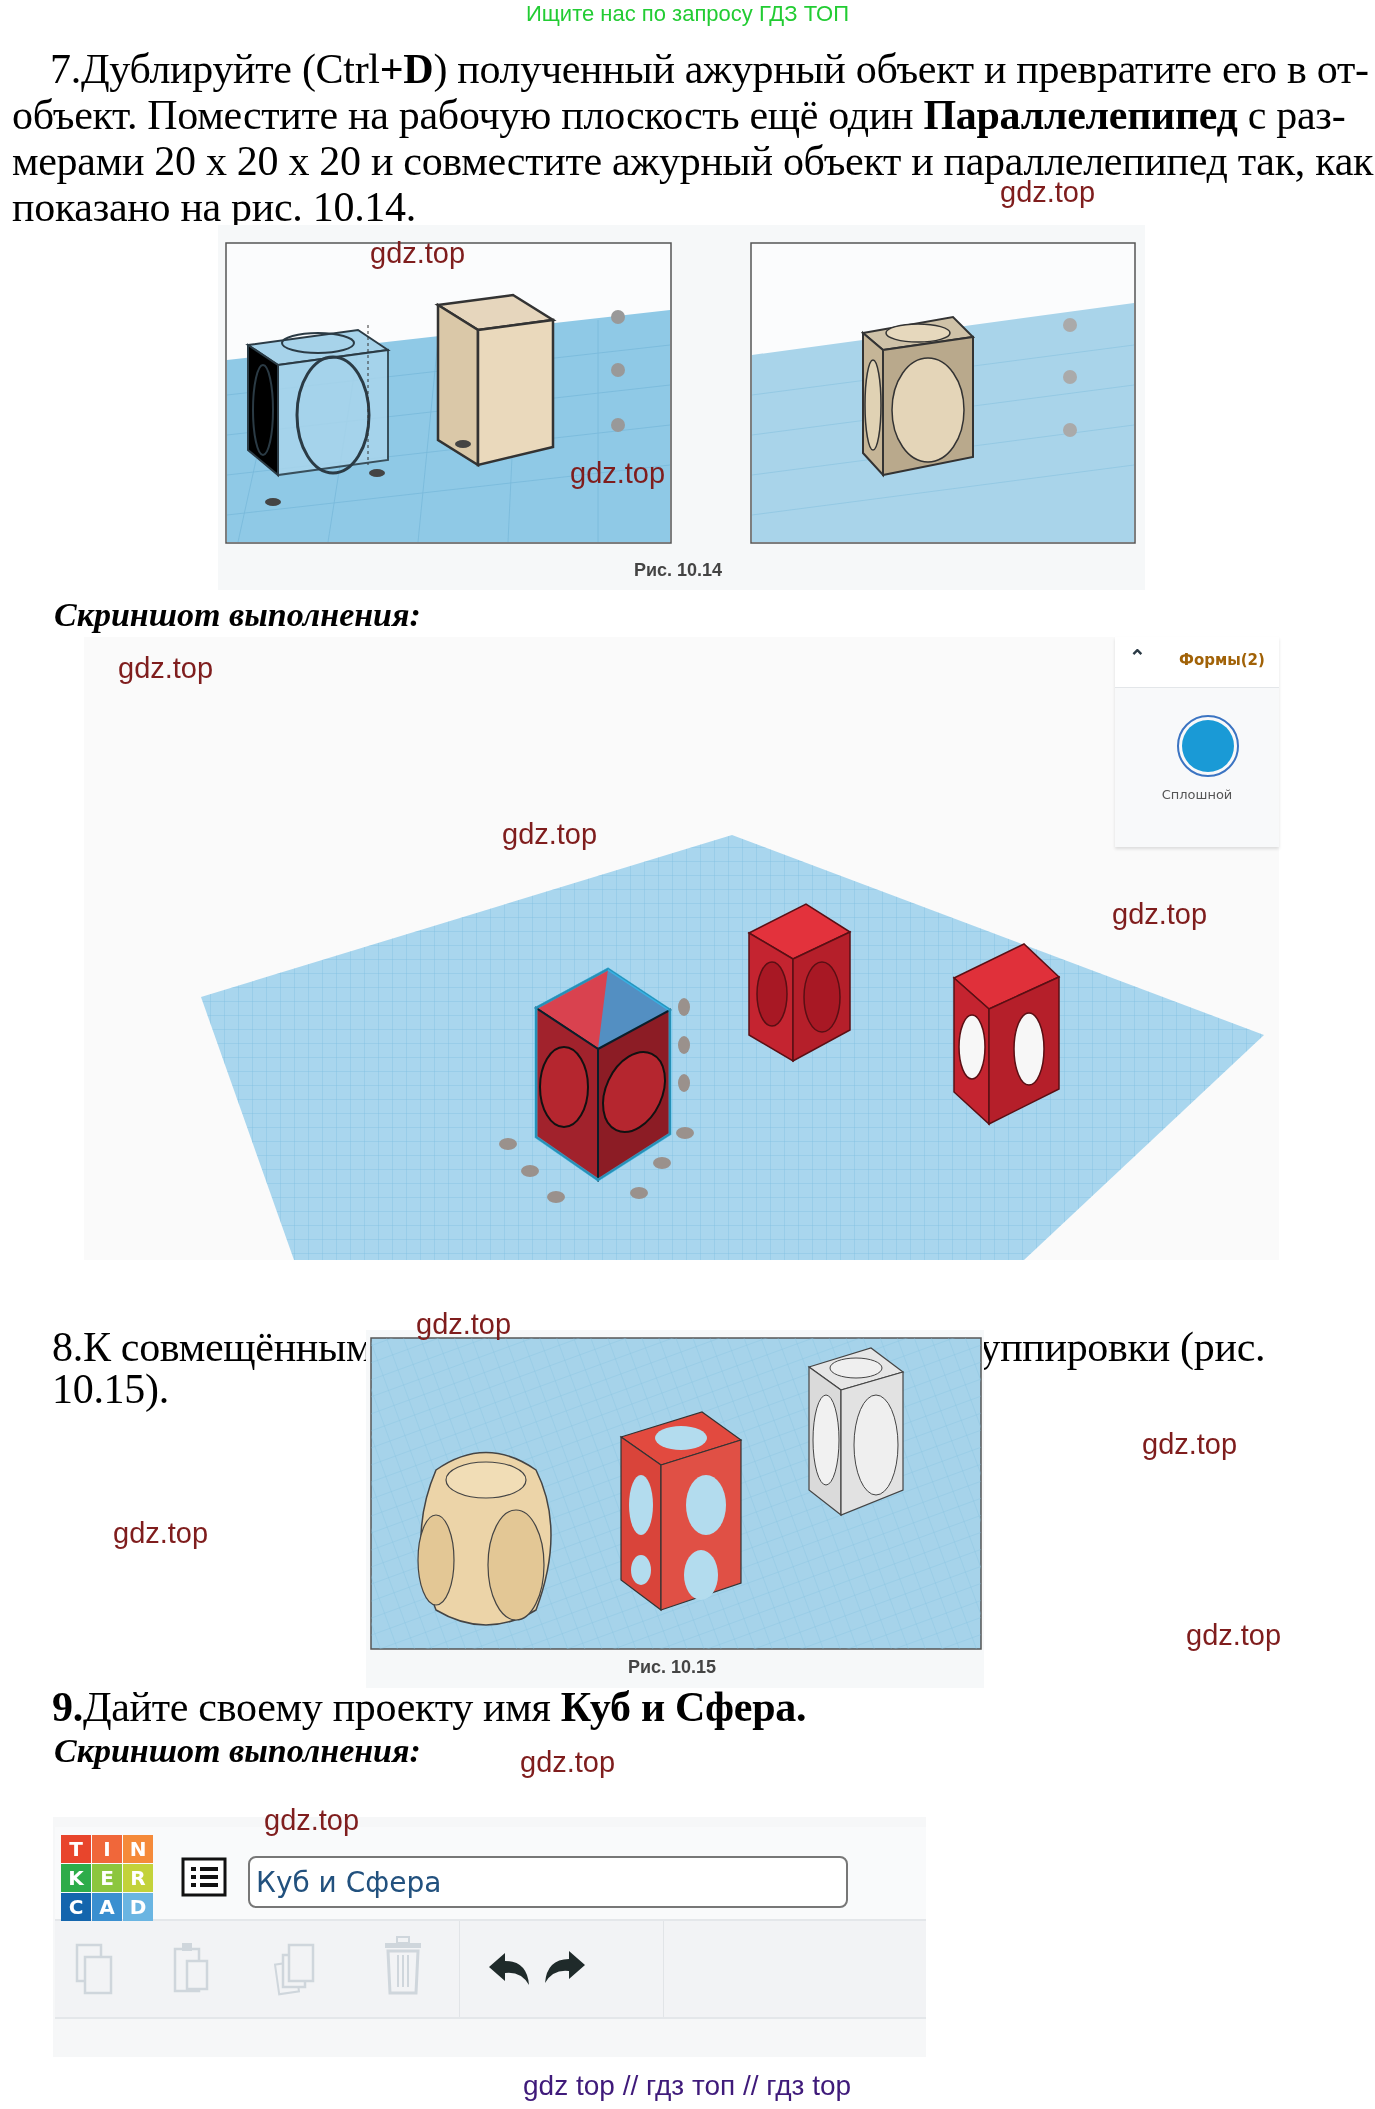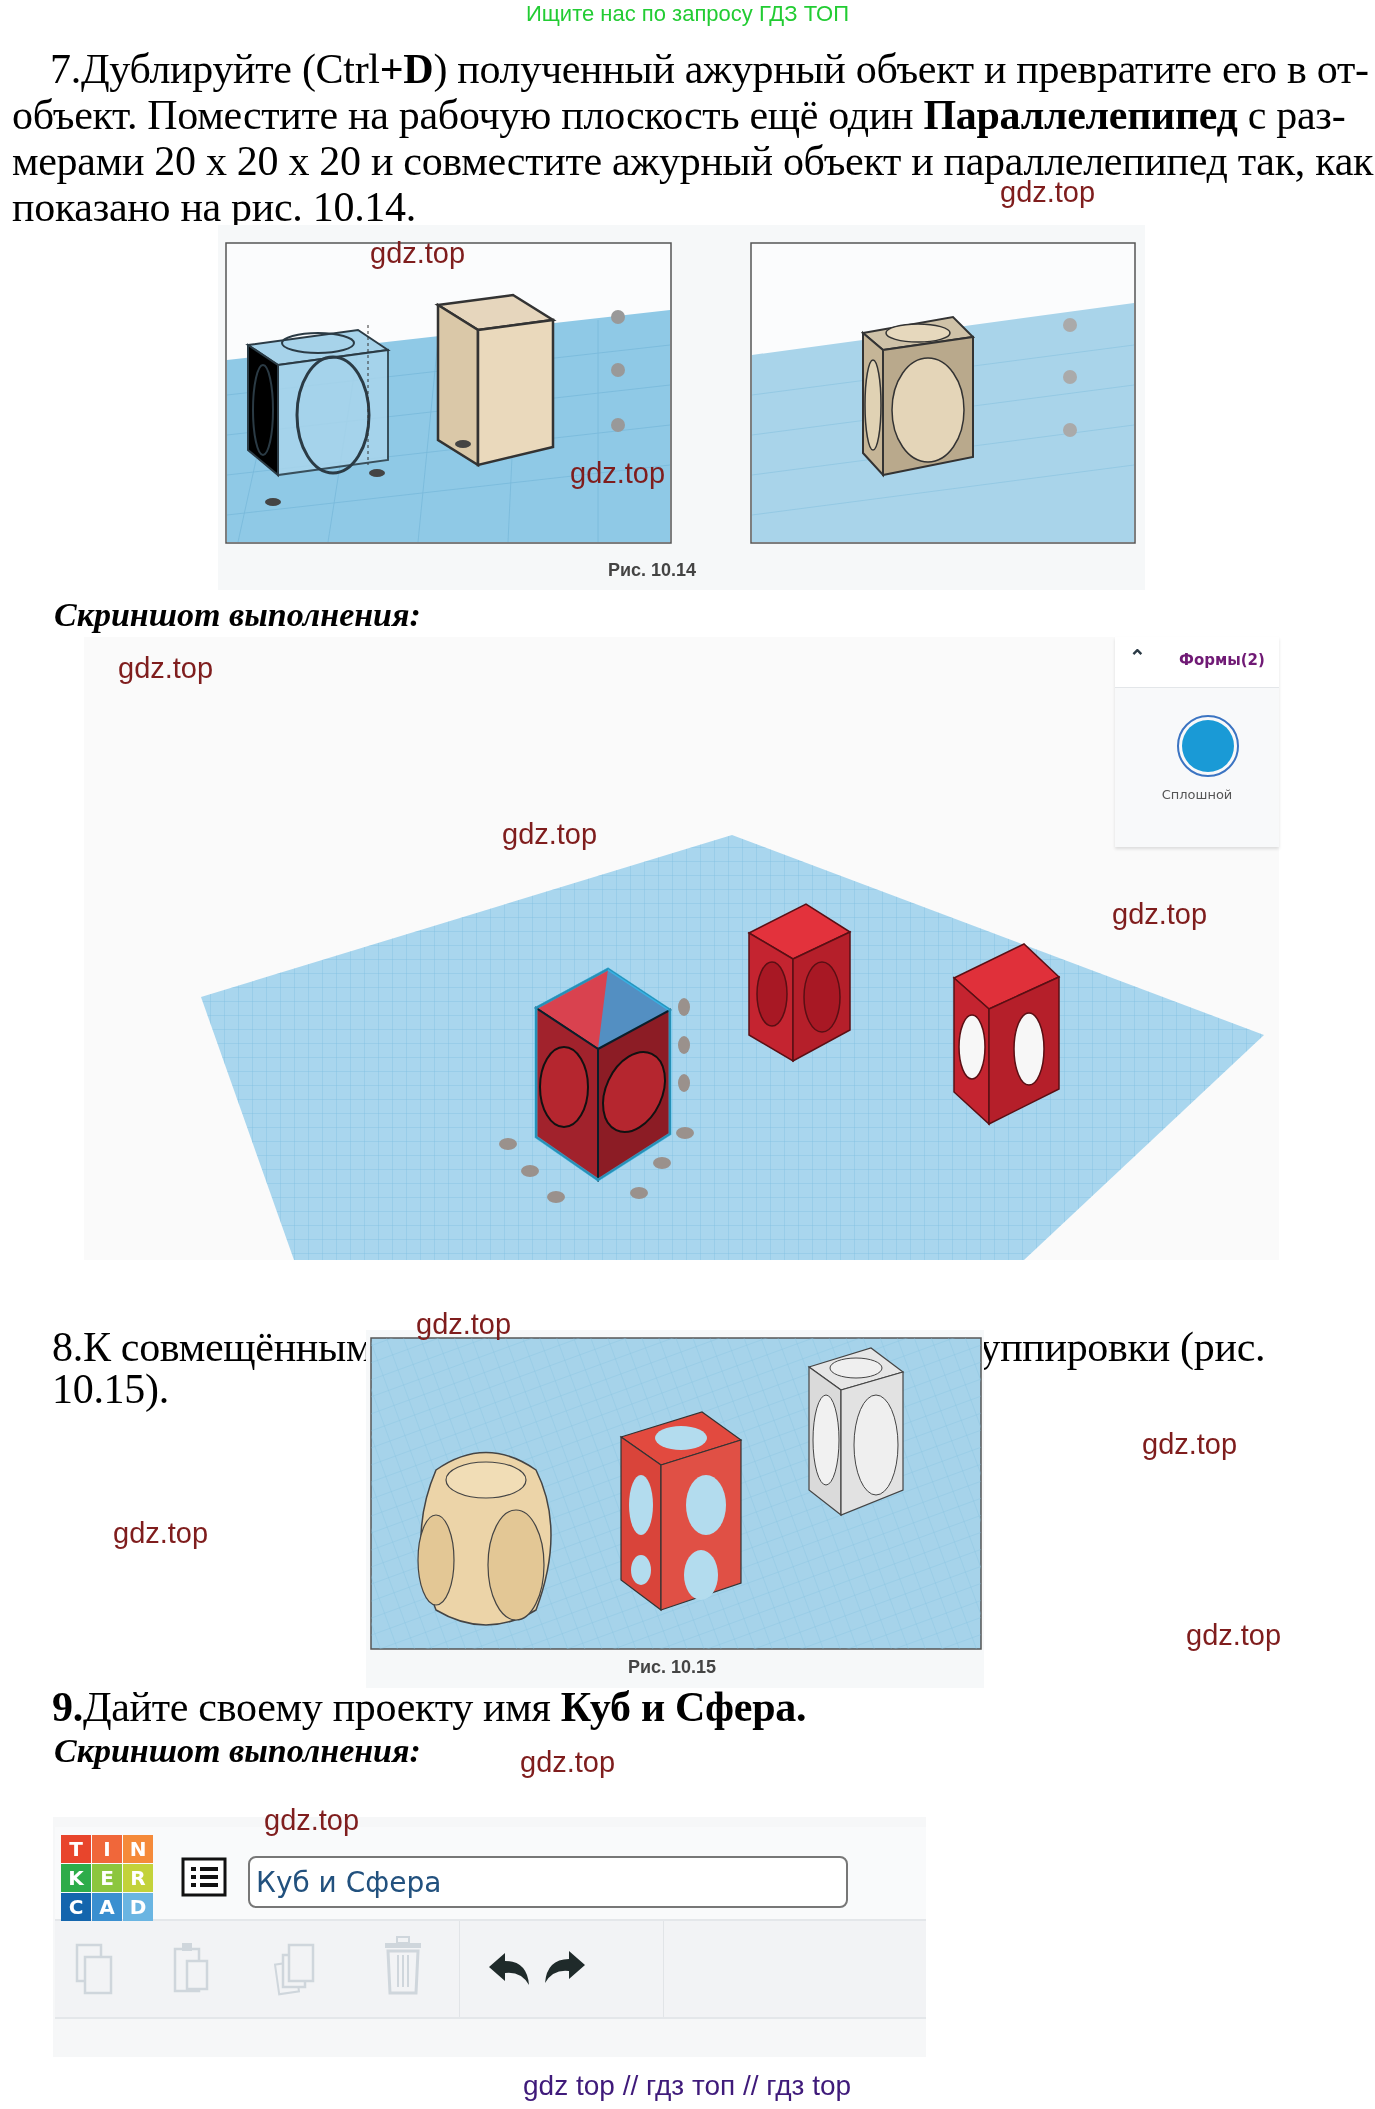--- a/index.html
+++ b/index.html
@@ -78,21 +78,21 @@
     <polygon points="645,108 735,92 755,112 665,125" fill="#cfc2a8" stroke="#333" stroke-width="2"></polygon>
     <ellipse cx="700" cy="108" rx="32" ry="9" fill="#e6d8bd" stroke="#333" stroke-width="1.5"></ellipse>
     <polygon points="645,108 665,125 665,250 645,228" fill="#c5b597" stroke="#333" stroke-width="2"></polygon>
     <polygon points="665,125 755,112 755,232 665,250" fill="#b9a98c" stroke="#333" stroke-width="2"></polygon>
     <ellipse cx="655" cy="180" rx="8" ry="45" fill="#e0d2b4" stroke="#333" stroke-width="1.5"></ellipse>
     <ellipse cx="710" cy="185" rx="36" ry="52" fill="#e4d5b8" stroke="#333" stroke-width="1.5"></ellipse>
     <circle cx="852" cy="100" r="7" fill="#aaa"></circle>
       <circle cx="852" cy="152" r="7" fill="#aaa"></circle>
       <circle cx="852" cy="205" r="7" fill="#aaa"></circle>
   </svg>
-  <div class="abs caption" style="left:390px; top:335px;">Рис.  10.14</div>
+  <div class="abs caption" style="left:416px; top:335px;">Рис.  10.14</div>
 </div>
 <div class="abs wm" style="left:370px; top:237px;">gdz.top</div>
 <div class="abs wm" style="left:570px; top:457px;">gdz.top</div>
 
 <div class="abs italic-h" style="left:54px; top:596px;">Скриншот выполнения:</div>
 
 <div class="abs" style="left:84px; top:637px; width:1195px; height:623px; background:#fafafa;">
   <svg width="1195" height="623">
     <defs>
       <pattern id="grid" width="14" height="14" patternUnits="userSpaceOnUse">
@@ -130,21 +130,21 @@
     <polygon points="870,341 940,307 975,340 905,372" fill="#e0303a" stroke="#5a0f14" stroke-width="1.5"></polygon>
     <polygon points="870,341 905,372 905,487 870,455" fill="#c42430" stroke="#5a0f14" stroke-width="1.5"></polygon>
     <polygon points="905,372 975,340 975,452 905,487" fill="#b51f2a" stroke="#5a0f14" stroke-width="1.5"></polygon>
     <ellipse cx="888" cy="410" rx="13" ry="32" fill="#f7f7f7" stroke="#5a0f14" stroke-width="1.5"></ellipse>
     <ellipse cx="945" cy="412" rx="15" ry="36" fill="#f7f7f7" stroke="#5a0f14" stroke-width="1.5"></ellipse>
   </svg>
   
   <div class="abs panel" style="left:1031px; top:0; width:164px; height:210px;">
     <div class="abs" style="left:0; top:0; width:164px; height:50px; border-bottom:1px solid #e3e6e9; background:#fff;">
       <span class="abs" style="left:14px; top:8px; font-family:'Liberation Sans',sans-serif; font-size:20px; font-weight:bold; color:#2b3a45;">⌃</span>
-      <span class="abs" style="left:64px; top:14px; font-family:'DejaVu Sans',sans-serif; font-size:15px; font-weight:bold; color:#701a75;">Формы(2)</span>
+      <span class="abs" style="left:64px; top:14px; font-family:'DejaVu Sans',sans-serif; font-size:15px; font-weight:bold; color:#a16207;">Формы(2)</span>
     </div>
     <div class="abs" style="left:62px; top:78px; width:62px; height:62px; border-radius:50%; border:2px solid #3b74c2; box-sizing:border-box; padding:3px;">
       <div style="width:100%; height:100%; border-radius:50%; background:#1a9ad6;"></div>
     </div>
     <div class="abs" style="left:0; top:150px; width:164px; text-align:center; font-family:'DejaVu Sans',sans-serif; font-size:13px; color:#555;">Сплошной</div>
   </div>
 </div>
 <div class="abs wm" style="left:118px; top:652px;">gdz.top</div>
 <div class="abs wm" style="left:502px; top:818px;">gdz.top</div>
 <div class="abs wm" style="left:1112px; top:898px;">gdz.top</div>

